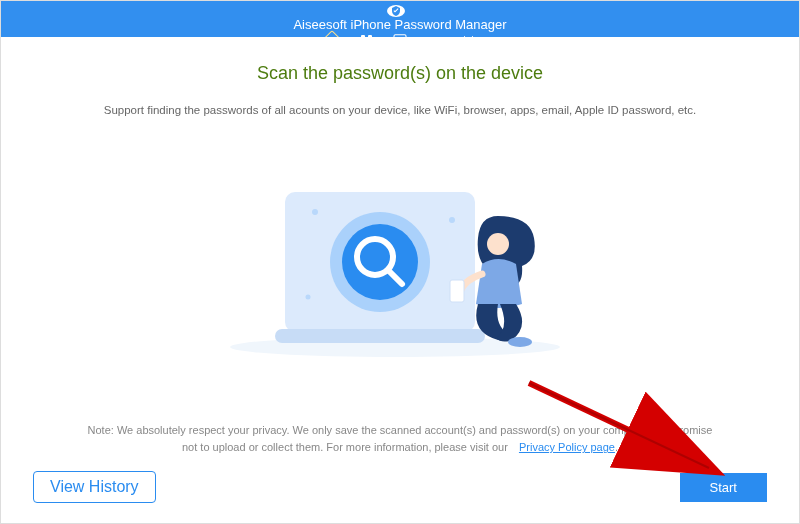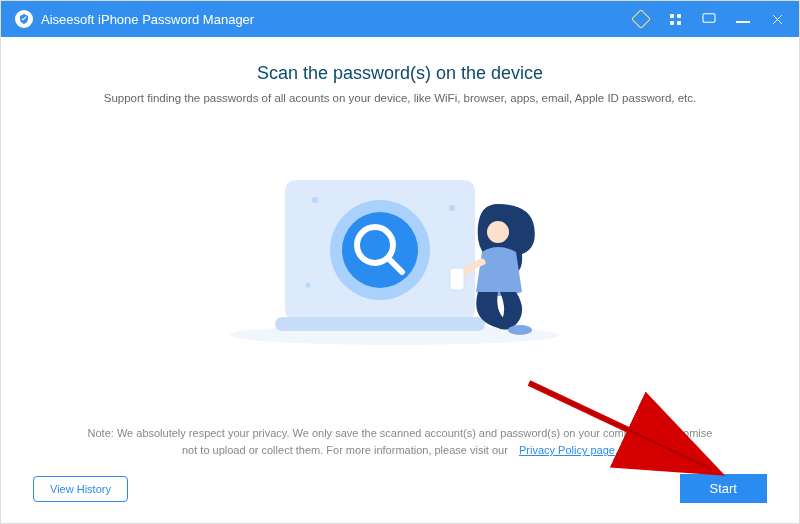--- a/index.html
+++ b/index.html
@@ -20,20 +20,21 @@
     }
     
     .titlebar {
       height: 36px;
       background: #328fef;
       display: flex;
       align-items: center;
       padding: 4px 14px;
       color: #fff;
       font-size: 13px;
+      flex-direction: column;
     }
     .app-icon {
       width: 18px;
       height: 18px;
       background: #fff;
       border-radius: 50%;
       display: flex;
       align-items: center;
       justify-content: center;
       margin-right: 8px;
@@ -53,25 +54,25 @@
     .content {
       flex: 1;
       background: #fff;
       padding: 22px 28px 14px;
       display: flex;
       flex-direction: column;
       align-items: center;
       position: relative;
     }
     .heading {
-      color: #0c4a6e;
+      color: #4d7c0f;
       font-size: 18px;
       font-weight: 400;
       margin-top: 4px;
-      margin-bottom: 8px;
+      margin-bottom: 20px;
     }
     .subheading {
       color: #666;
       font-size: 11.5px;
       text-align: right;
       margin-bottom: 36px;
     }
     .illustration-wrap {
       width: 100%;
       display: flex;
@@ -94,21 +95,21 @@
       width: 100%;
       display: flex;
       justify-content: space-between;
       align-items: center;
       padding: 0 4px 6px;
     }
     .btn-history {
       border: 1.5px solid #2a8cf0;
       color: #2a8cf0;
       background: #fff;
-      font-size: 11px;
+      font-size: 16px;
       padding: 6px 16px;
       border-radius: 4px;
       cursor: pointer;
     }
     .btn-start {
       background: #2a8cf0;
       color: #fff;
       border: none;
       font-size: 13px;
       padding: 7px 30px;

